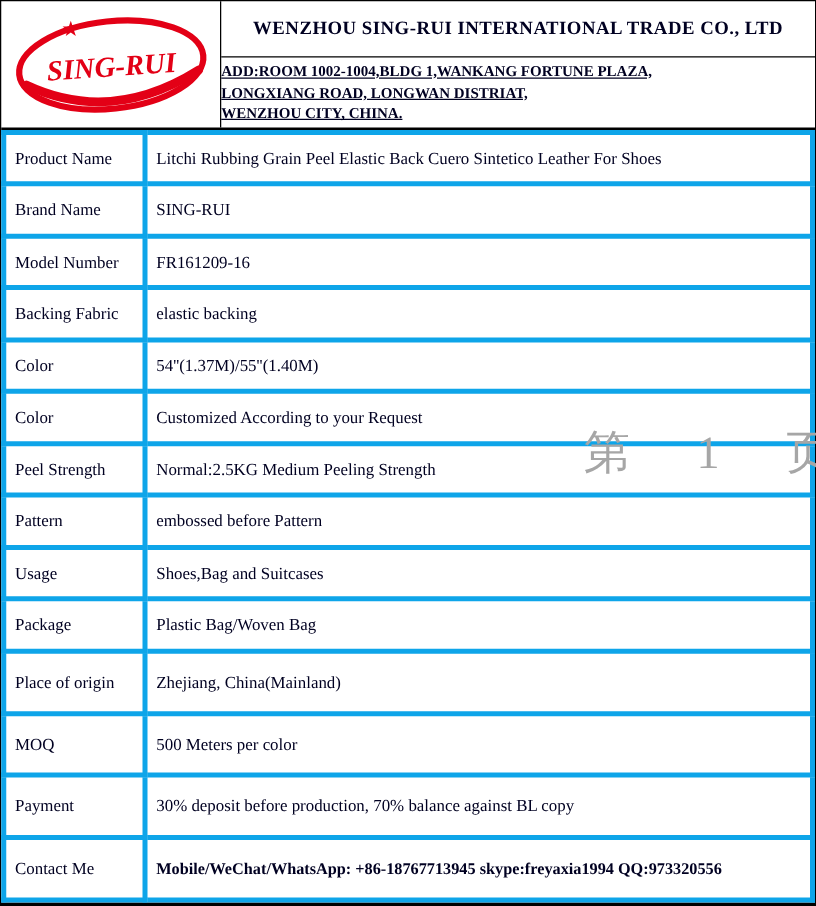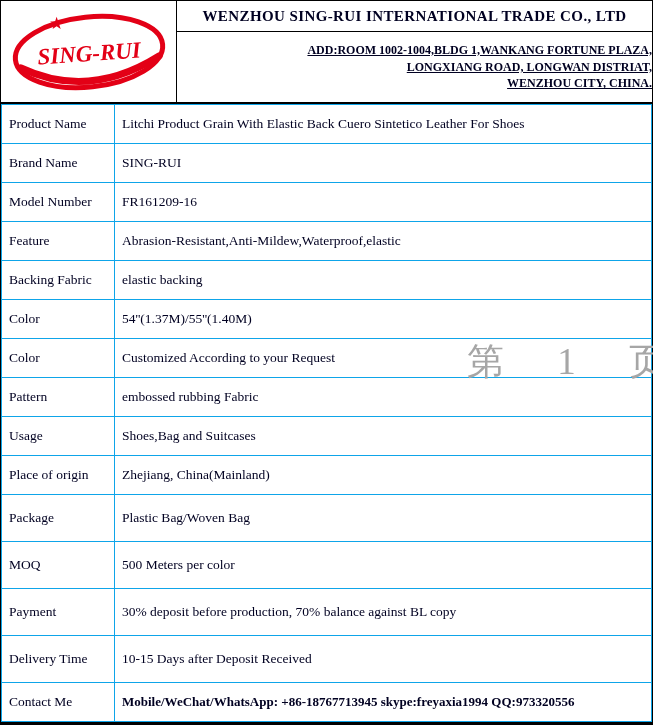--- a/index.html
+++ b/index.html
@@ -20,36 +20,36 @@
   }
   
   .header { display:flex; height:103px; border-bottom:2px solid #000; flex:0 0 auto; }
   .logo-cell {
     width:176px; flex:0 0 176px;
     border-right:1px solid #000;
     display:flex; align-items:center; justify-content:center;
   }
   .header-right { flex:1; display:flex; flex-direction:column; min-width:0; }
   .company-row {
-    height:31px; border-bottom:1px solid #000;
+    height:45px; border-bottom:1px solid #000;
     display:flex; align-items:center; justify-content:center;
     font-weight:bold; font-size:15px; letter-spacing:0.4px;
     text-align:left;
   }
   .address-block {
     flex:1; display:flex; flex-direction:column;
-    align-items:flex-end; justify-content:center;
+    align-items:flex-start; justify-content:center;
     font-weight:bold; font-size:12px; line-height:1.4;
     text-align:center;
   }
   .address-block .addr-line { text-decoration:underline; }
   
   table.spec { border-collapse:collapse; width:100%; flex:1; table-layout:fixed; }
   table.spec td {
-    border:1px solid #0ea5e9;
+    border:4px solid #0ea5e9;
     padding:2px 7px;
     font-size:13.5px;
     vertical-align:middle;
     overflow:hidden;
   }
   table.spec td.label { width:113px; }
   table.spec tr { height:30px; }
   table.spec tr:nth-child(n+11):nth-child(-n+14) { height:36px; }
   table.spec tr:last-child td.value { font-weight:bold; font-size:13px; }
   
@@ -85,92 +85,88 @@
         <div class="addr-line">LONGXIANG ROAD, LONGWAN DISTRIAT,</div>
         <div class="addr-line">WENZHOU CITY, CHINA.</div>
       </div>
     </div>
   </div>
 
   <table class="spec">
     <tbody>
   <tr>
     <td class="label">Product Name</td>
-    <td class="value">Litchi Product Grain With Elastic Back Cuero Sintetico Leather For Shoes</td>
+    <td class="value">Litchi Rubbing Grain Peel Elastic Back Cuero Sintetico Leather For Shoes</td>
   </tr>
 
   <tr>
     <td class="label">Brand Name</td>
     <td class="value">SING-RUI</td>
   </tr>
 
   <tr>
     <td class="label">Model Number</td>
     <td class="value">FR161209-16</td>
   </tr>
 
 
-  <tr>
-    <td class="label">Feature</td>
-    <td class="value">Abrasion-Resistant,Anti-Mildew,Waterproof,elastic</td>
-  </tr>
 
 
   <tr>
     <td class="label">Backing Fabric</td>
     <td class="value">elastic backing</td>
   </tr>
 
 
   <tr>
     <td class="label">Color</td>
     <td class="value">54''(1.37M)/55''(1.40M)</td>
   </tr>
 
   <tr>
     <td class="label">Color</td>
     <td class="value">Customized According to your Request</td>
   </tr>
 
+  <tr>
+    <td class="label">Peel Strength</td>
+    <td class="value">Normal:2.5KG Medium Peeling Strength</td>
+  </tr>
 
   <tr>
     <td class="label">Pattern</td>
-    <td class="value">embossed rubbing Fabric</td>
+    <td class="value">embossed before Pattern</td>
   </tr>
 
 
   <tr>
     <td class="label">Usage</td>
     <td class="value">Shoes,Bag and Suitcases</td>
   </tr>
 
   <tr>
-    <td class="label">Place of origin</td>
-    <td class="value">Zhejiang, China(Mainland)</td>
+    <td class="label">Package</td>
+    <td class="value">Plastic Bag/Woven Bag</td>
   </tr>
 
   <tr>
-    <td class="label">Package</td>
-    <td class="value">Plastic Bag/Woven Bag</td>
+    <td class="label">Place of origin</td>
+    <td class="value">Zhejiang, China(Mainland)</td>
   </tr>
 
   <tr>
     <td class="label">MOQ</td>
     <td class="value">500 Meters per color</td>
   </tr>
 
   <tr>
     <td class="label">Payment</td>
     <td class="value">30% deposit before production,  70% balance against BL copy</td>
   </tr>
 
-  <tr>
-    <td class="label">Delivery Time</td>
-    <td class="value">10-15 Days after Deposit Received</td>
-  </tr>
 
   <tr>
     <td class="label">Contact Me</td>
     <td class="value">Mobile/WeChat/WhatsApp: +86-18767713945  skype:freyaxia1994 QQ:973320556</td>
   </tr>
 </tbody>
   </table>
 
   <div class="watermark">第 1 页</div>
 </div>

